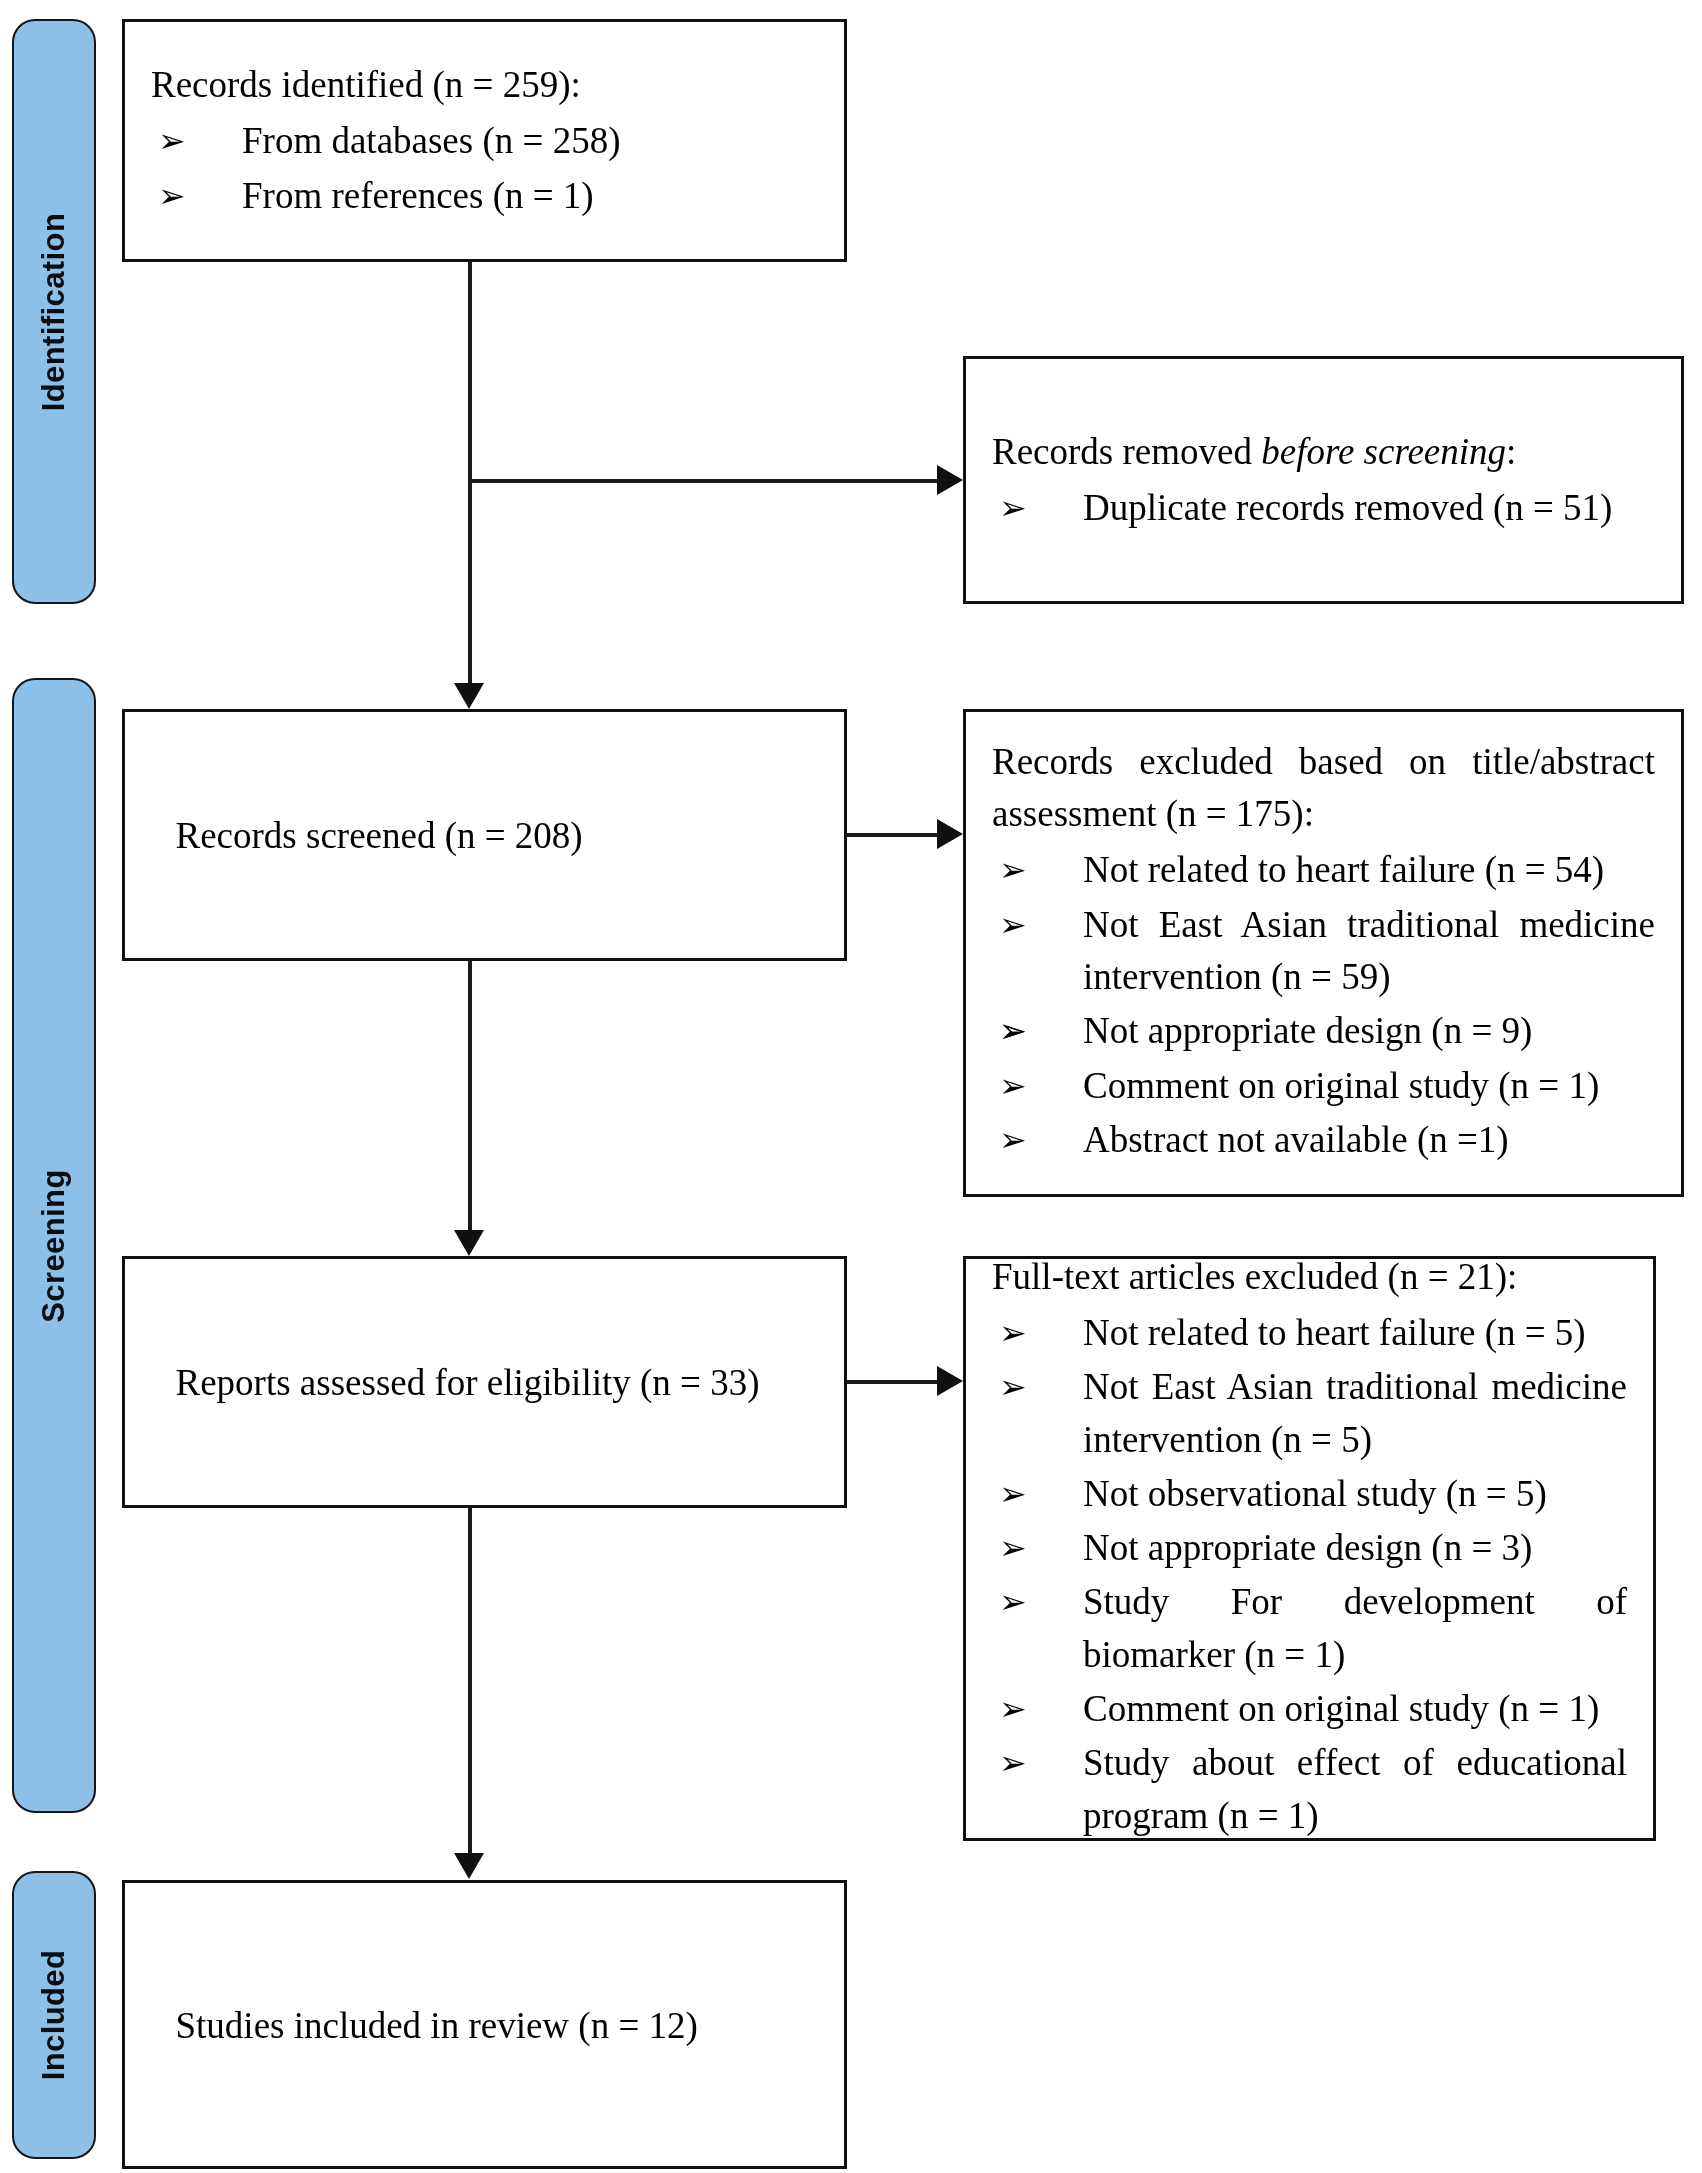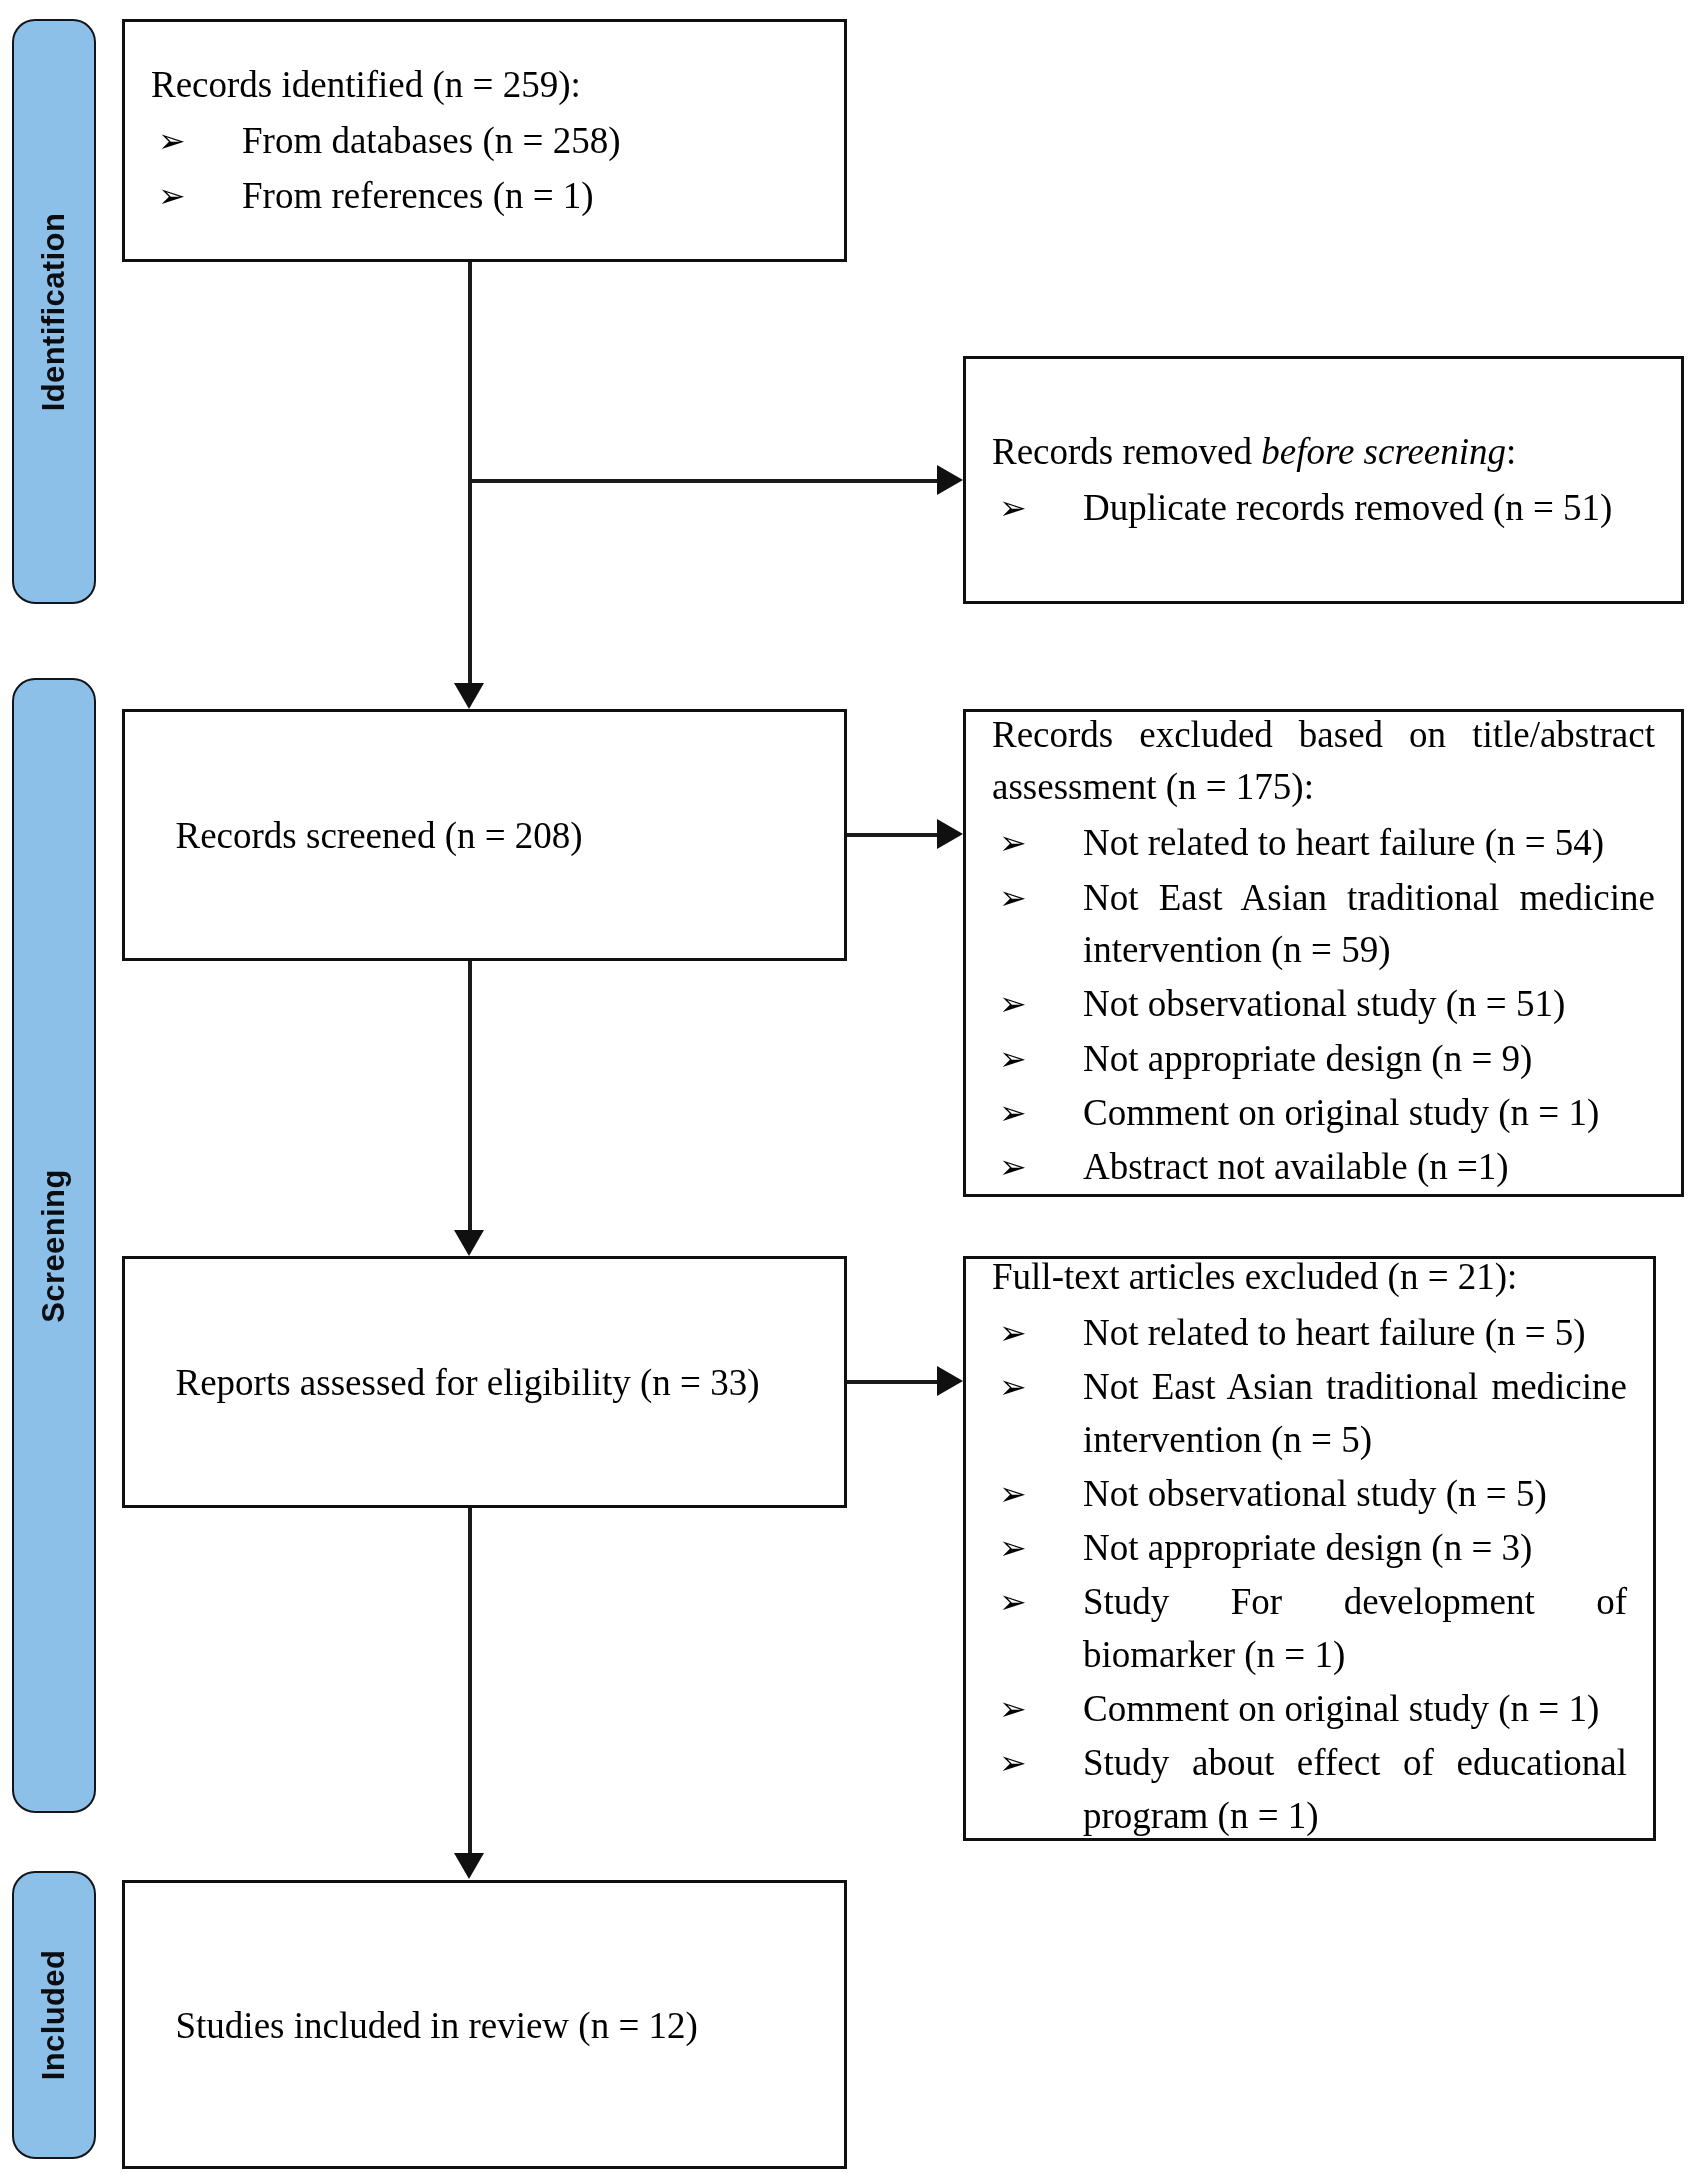--- a/index.html
+++ b/index.html
@@ -174,21 +174,20 @@
       <li>
         <span class="arrow-bullet">➢</span>
         <span>Not related to heart failure (n = 54)</span>
       </li>
       <li>
         <span class="arrow-bullet">➢</span>
         <span>Not East Asian traditional medicine intervention (n = 59)</span>
       </li>
       <li>
         <span class="arrow-bullet">➢</span>
-        <span>Not observational study (n = 51)</span>
       </li>
       <li>
         <span class="arrow-bullet">➢</span>
         <span>Not appropriate design (n = 9)</span>
       </li>
       <li>
         <span class="arrow-bullet">➢</span>
         <span>Comment on original study (n = 1)</span>
       </li>
       <li>

